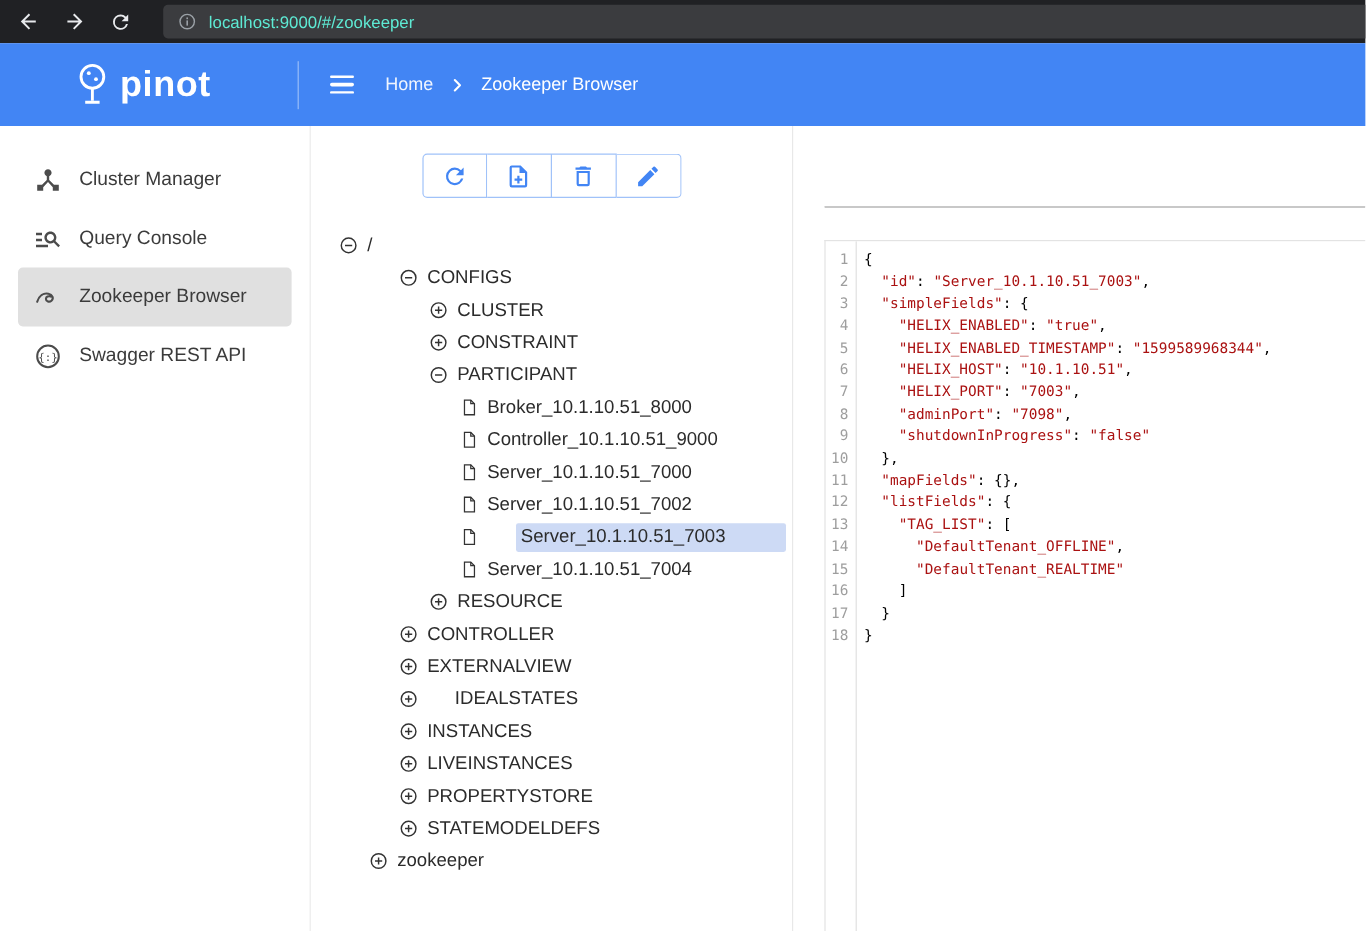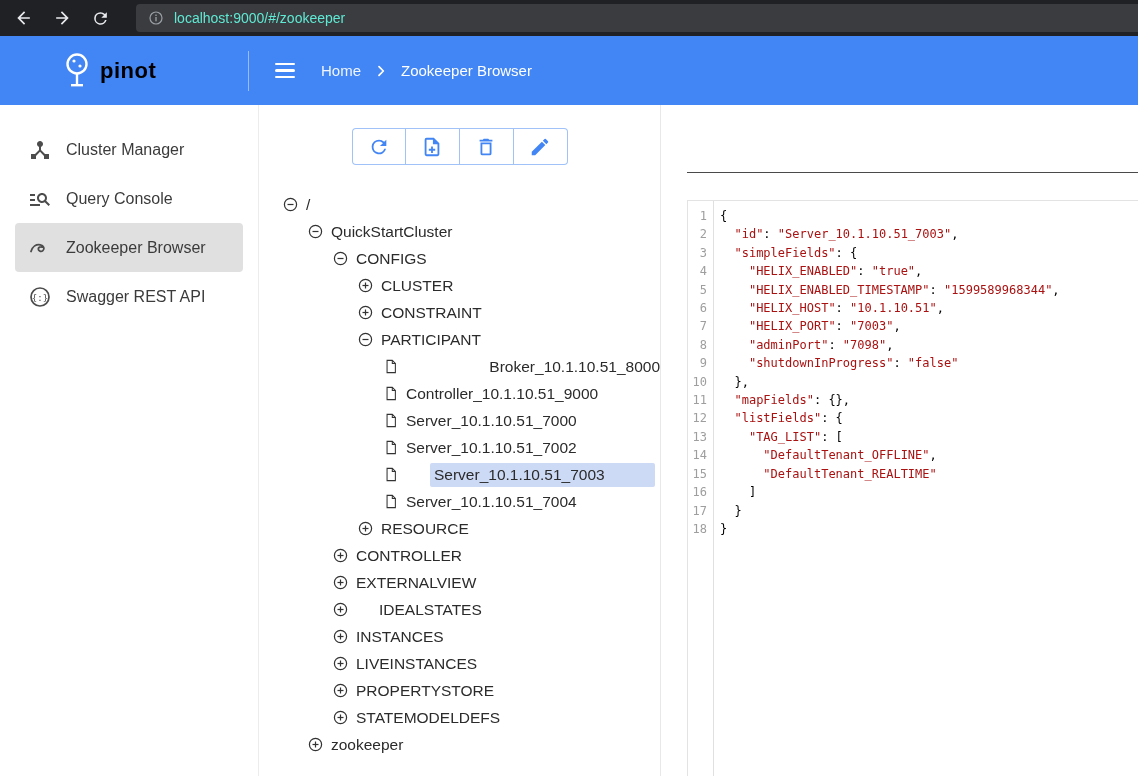--- a/index.html
+++ b/index.html
@@ -10,21 +10,21 @@
   .browser-bar { height:36px; background:#202124; display:flex; align-items:center; padding-left:12px; }
   .nav-ico { width:24px; height:24px; margin-right:14px; display:flex; align-items:center; justify-content:center; cursor:pointer; }
   .nav-ico svg { display:block; }
   .url-pill { flex:1; height:28px; margin-left:10px; background:#3b3c3f; border-radius:4px 0 0 4px;
               display:flex; align-items:center; padding-left:12px; gap:10px; }
   .url-text { color:#5eead4; font-size:14px; }
 
   
   .app-header { height:69px; background:var(--header-blue,#4285f4); display:flex; align-items:center; }
   .logo { width:248px; display:flex; align-items:center; padding-left:62px; gap:8px; cursor:pointer; }
-  .logo-text { color:#000000; font-size:22px; font-weight:bold; letter-spacing:.5px; }
+  .logo-text { color:#ffffff; font-size:30px; font-weight:bold; letter-spacing:.5px; }
   .header-divider { width:1px; height:40px; background:rgba(255,255,255,.45); }
   .hamburger { margin-left:26px; display:flex; flex-direction:column; gap:4px; cursor:pointer; }
   .hamburger i { display:block; width:20px; height:2.5px; background:#fff; border-radius:2px; }
   .breadcrumb { display:flex; align-items:center; margin-left:26px; gap:12px; color:#fff; font-size:15px; }
   .breadcrumb a { color:rgba(255,255,255,.92); text-decoration:none; cursor:pointer; }
 
   
   .main { display:flex; height:671px; }
   .sidebar { width:259px; border-right:1px solid #ececec; padding-top:20px; flex-shrink:0; }
   .side-item { height:49px; margin:0 15px; padding-left:13px; border-radius:4px;
@@ -193,29 +193,20 @@
     <div class="tree">
         <div class="tree-row" style="padding-left: 0px;">
           <span class="tree-icon">
             <svg width="15" height="15" viewBox="0 0 16 16">
               <circle cx="8" cy="8" r="6.5" fill="none" stroke="#333" stroke-width="1.3"></circle>
               <line x1="4.8" y1="8" x2="11.2" y2="8" stroke="#333" stroke-width="1.3"></line>
             </svg>
           </span>
           <span class="tree-label">/</span>
         </div>
-        <div class="tree-row" style="padding-left: 25px;">
-          <span class="tree-icon">
-            <svg width="15" height="15" viewBox="0 0 16 16">
-              <circle cx="8" cy="8" r="6.5" fill="none" stroke="#333" stroke-width="1.3"></circle>
-              <line x1="4.8" y1="8" x2="11.2" y2="8" stroke="#333" stroke-width="1.3"></line>
-            </svg>
-          </span>
-          <span class="tree-label">QuickStartCluster</span>
-        </div>
         <div class="tree-row" style="padding-left: 50px;">
           <span class="tree-icon">
             <svg width="15" height="15" viewBox="0 0 16 16">
               <circle cx="8" cy="8" r="6.5" fill="none" stroke="#333" stroke-width="1.3"></circle>
               <line x1="4.8" y1="8" x2="11.2" y2="8" stroke="#333" stroke-width="1.3"></line>
             </svg>
           </span>
           <span class="tree-label">CONFIGS</span>
         </div>
         <div class="tree-row" style="padding-left: 75px;">
@@ -240,21 +231,21 @@
         </div>
         <div class="tree-row" style="padding-left: 75px;">
           <span class="tree-icon">
             <svg width="15" height="15" viewBox="0 0 16 16">
               <circle cx="8" cy="8" r="6.5" fill="none" stroke="#333" stroke-width="1.3"></circle>
               <line x1="4.8" y1="8" x2="11.2" y2="8" stroke="#333" stroke-width="1.3"></line>
             </svg>
           </span>
           <span class="tree-label">PARTICIPANT</span>
         </div>
-        <div class="tree-row" style="padding-left: 100px; justify-content: space-between;">
+        <div class="tree-row" style="padding-left: 100px;">
           <span class="tree-icon">
             <svg width="14" height="15" viewBox="0 0 16 17">
               <path d="M3.5 1.5h6l3.5 3.5v10.5h-9.5z" fill="none" stroke="#333" stroke-width="1.2"></path>
               <path d="M9.5 1.5v3.5H13" fill="none" stroke="#333" stroke-width="1.2"></path>
             </svg>
           </span>
           <span class="tree-label">Broker_10.1.10.51_8000</span>
         </div>
         <div class="tree-row" style="padding-left: 100px;">
           <span class="tree-icon">

